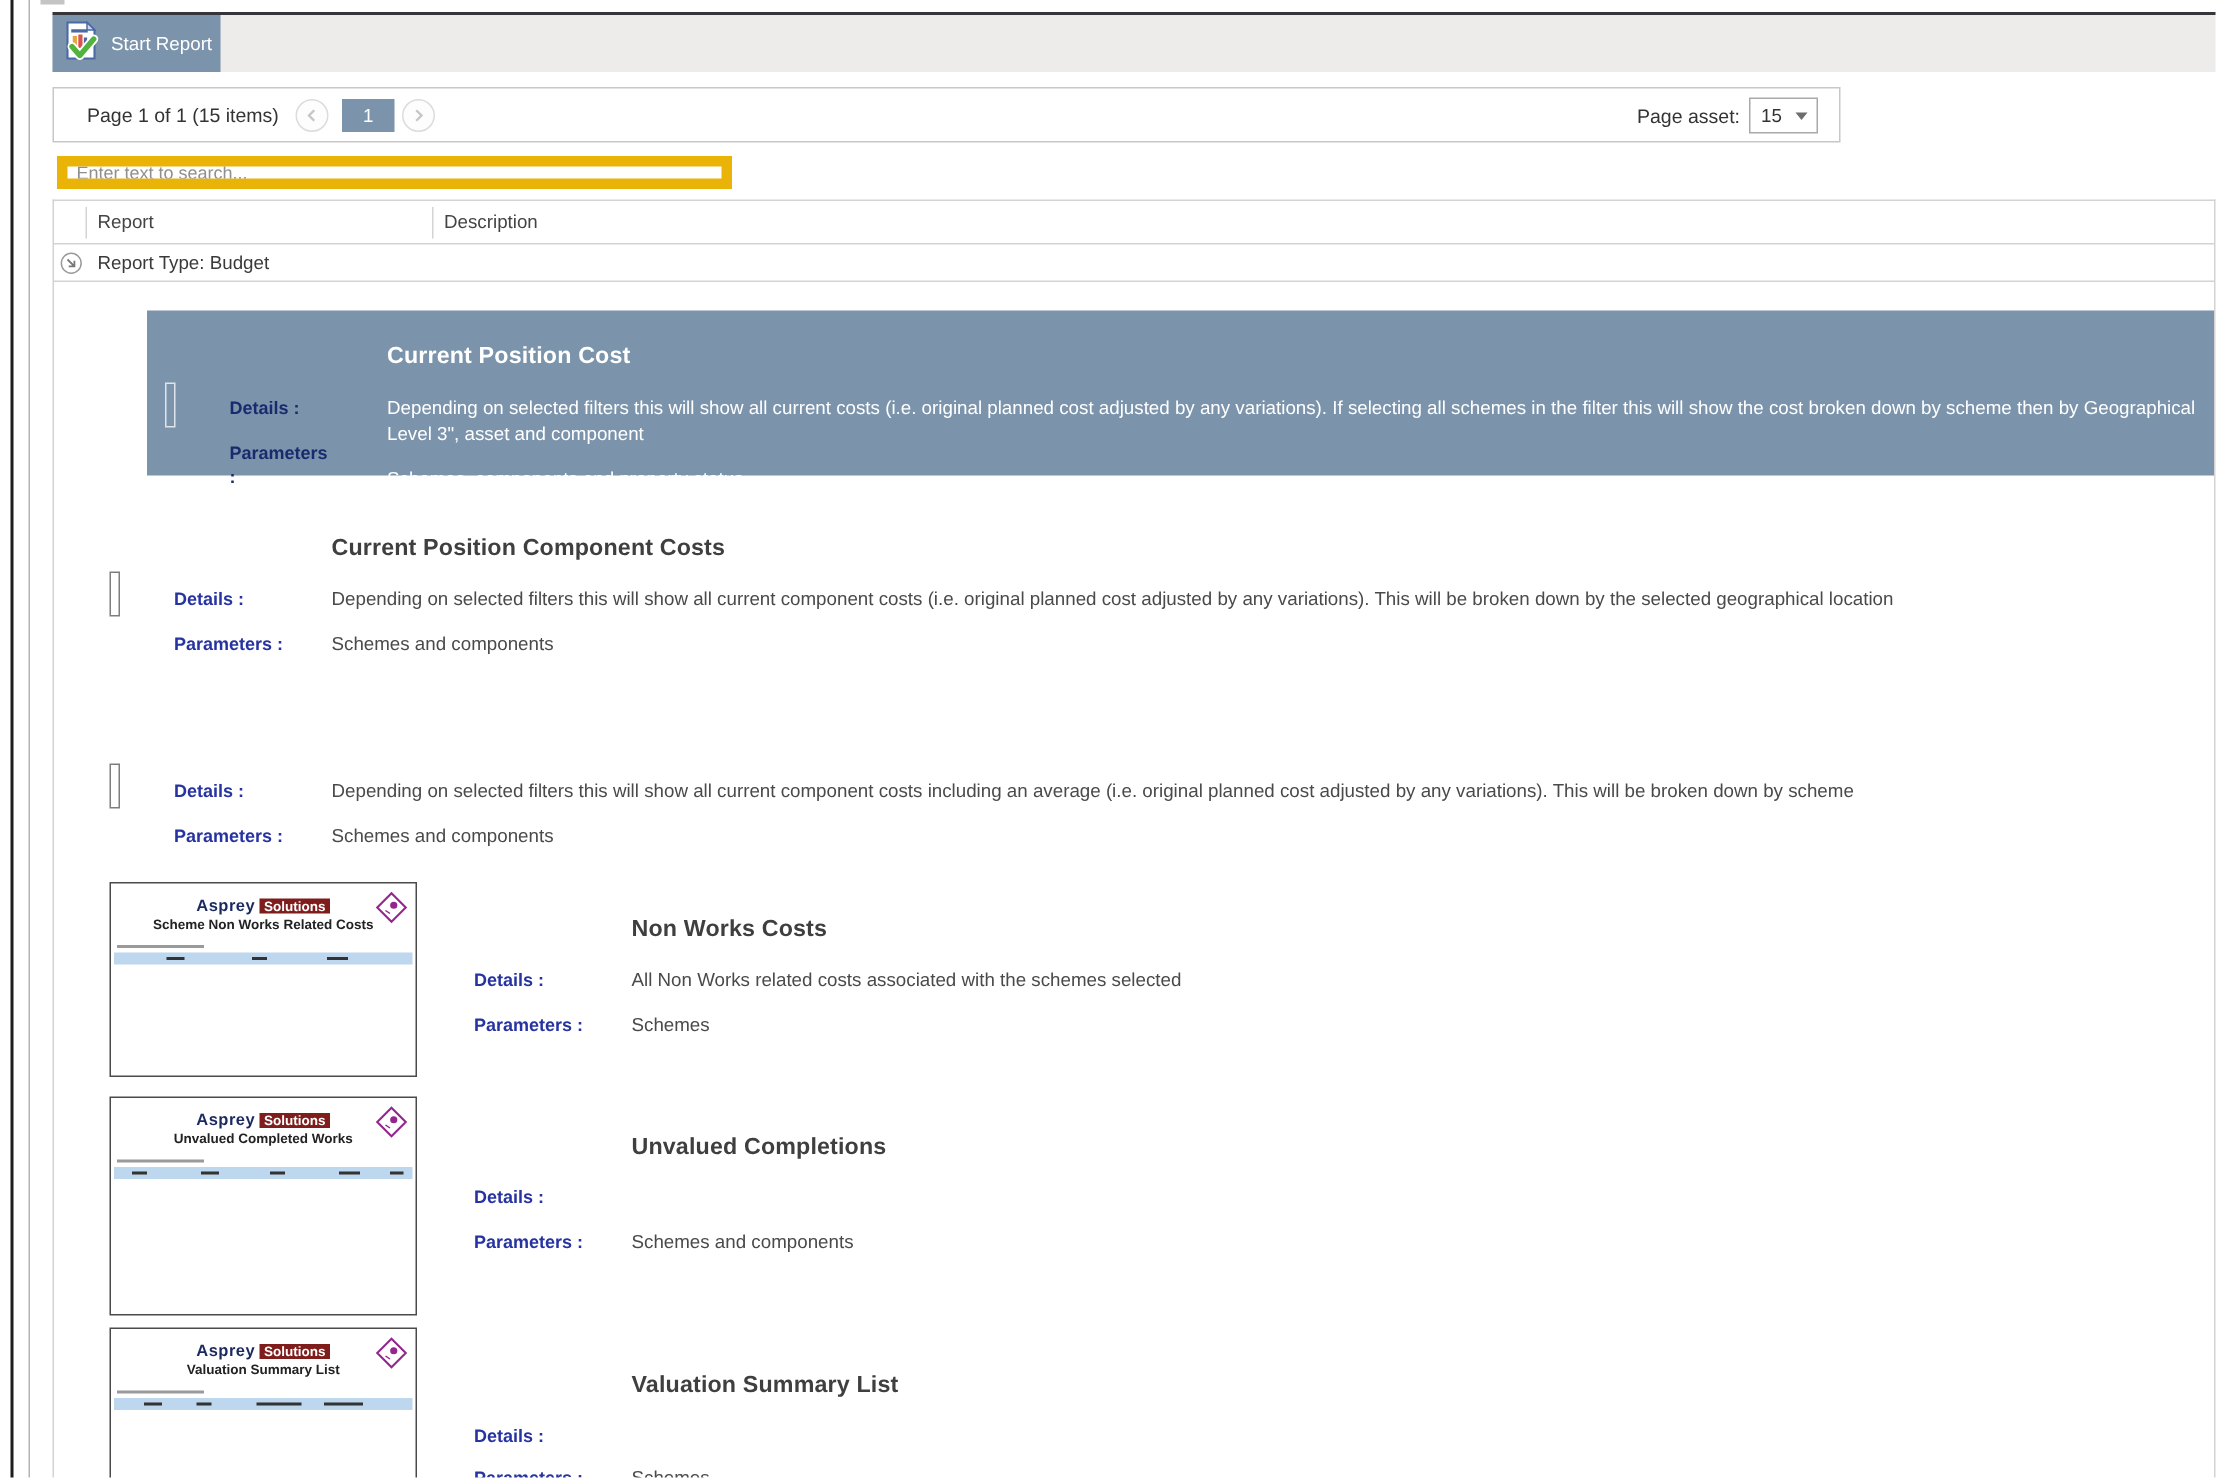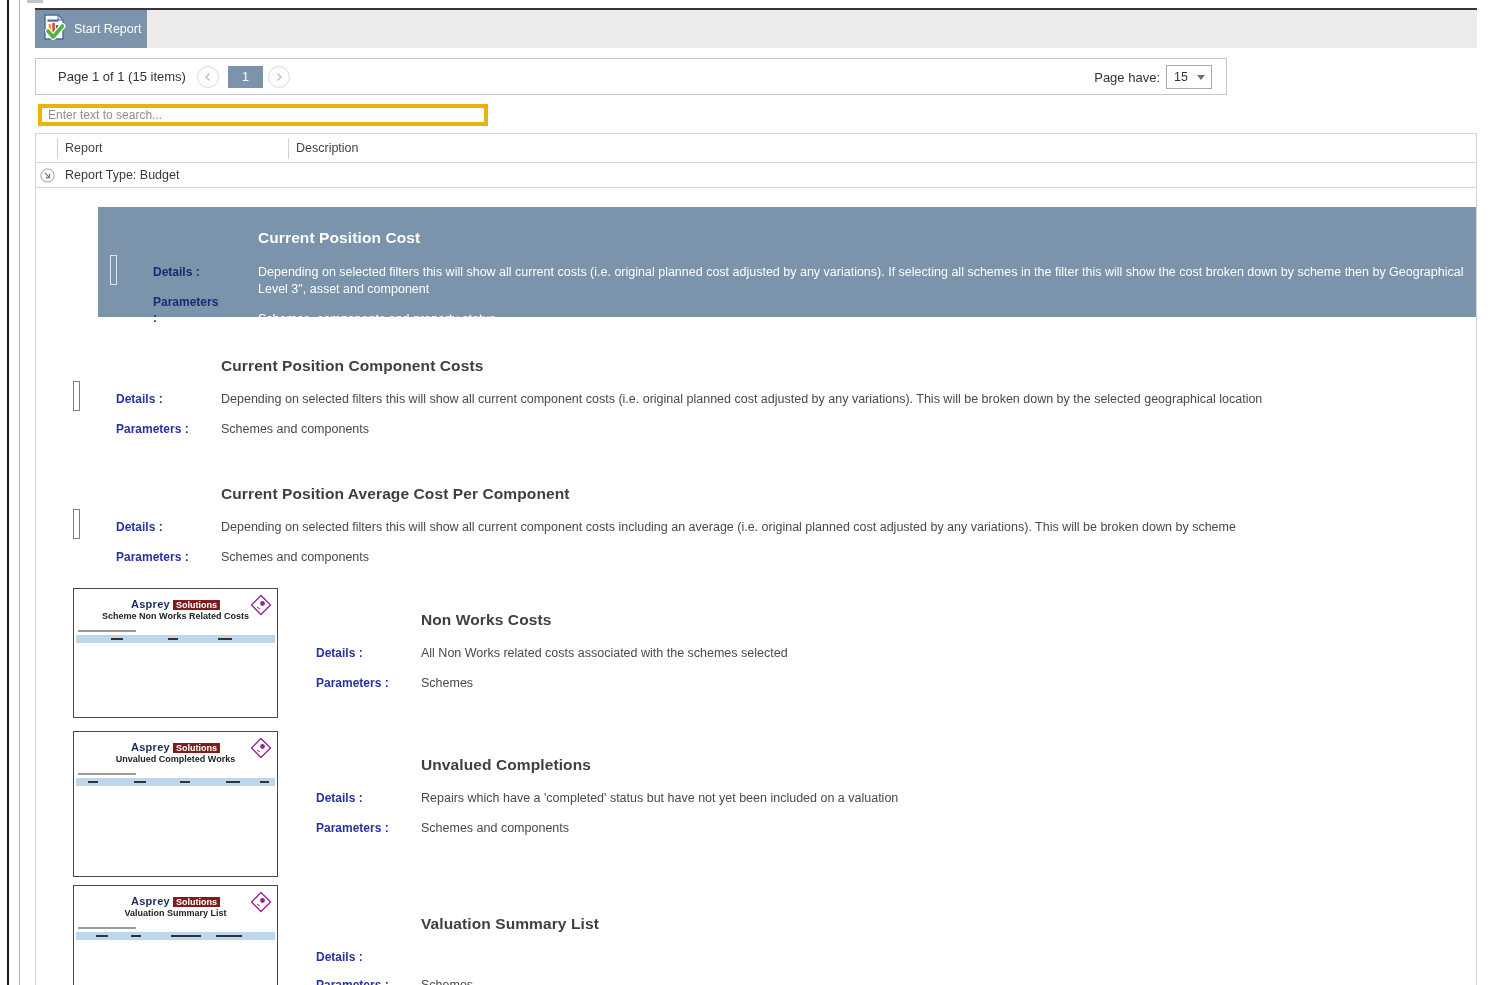--- a/index.html
+++ b/index.html
@@ -35,21 +35,21 @@
                     align-items:center; }
   #page-size-label { font-size:13px; color:#333; margin-right:6px; }
   #page-size-select { width:46px; height:24px; border:1px solid #a9a9a9; background:#fff;
                       display:flex; align-items:center; font-size:12.5px; color:#333;
                       padding-left:7px; position:relative; }
   #page-size-select .caret { position:absolute; right:6px; top:9px; width:0; height:0;
                       border-left:4px solid transparent; border-right:4px solid transparent;
                       border-top:5px solid #6d6d6d; }
 
   
-  #search-input { left:38px; top:104px; width:450px; height:22px; border:4px solid #eab308;
+  #search-input { left:38px; top:104px; width:450px; height:22px; border:7px solid #eab308;
                   font-family:"Liberation Sans", sans-serif; font-size:12px; color:#444;
                   padding-left:6px; outline:none; }
   #search-input::placeholder { color:#8f8f8f; }
 
   
   #grid { left:35px; top:133px; width:1442px; height:852px; border-top:1px solid #d5d3d1;
           border-left:1px solid #d5d3d1; border-right:1px solid #d5d3d1; overflow:hidden; }
   #header-row { position:absolute; left:0; top:0; width:100%; height:29px;
                 border-bottom:1px solid #d5d3d1; background:#fff; }
   .hsep { position:absolute; top:4px; width:1px; height:21px; background:#d5d3d1; }
@@ -122,21 +122,21 @@
       <path d="M6.5 1.5 L3 5 l3.5 3.5" fill="none" stroke="#c6c6c6" stroke-width="1.6"></path>
     </svg>
   </div>
   <div id="page-pill">1</div>
   <div class="nav-circle" id="next-btn">
     <svg width="10" height="10" viewBox="0 0 10 10">
       <path d="M3.5 1.5 L7 5 l-3.5 3.5" fill="none" stroke="#c6c6c6" stroke-width="1.6"></path>
     </svg>
   </div>
   <div id="page-size-wrap">
-    <span id="page-size-label">Page have:</span>
+    <span id="page-size-label">Page asset:</span>
     <div id="page-size-select">
       <span>15</span>
       <span class="caret"></span>
     </div>
   </div>
 </div>
 
 <input class="abs" id="search-input" placeholder="Enter text to search..." style="">
 
 <div class="abs" id="grid">
@@ -171,21 +171,20 @@
     <div class="slim-thumb" style="left:12px; top:50px;"></div>
     <div class="row-title" style="left:160px; top:26px;">Current Position Component Costs</div>
     <div class="lbl" style="left:55px; top:60px; width:95px;">Details :</div>
     <div class="val" style="left:160px; top:60px; right:45px;">Depending on selected filters this will show all current component costs (i.e. original planned cost adjusted by any variations). This will be broken down by the selected geographical location</div>
     <div class="lbl" style="left:55px; top:90px; width:95px;">Parameters :</div>
     <div class="val" style="left:160px; top:90px;">Schemes and components</div>
   </div>
 
   <div class="rrow" style="top:323px; height:126px;">
     <div class="slim-thumb" style="left:12px; top:52px;"></div>
-    <div class="row-title" style="left:160px; top:28px;">Current Position Average Cost Per Component</div>
     <div class="lbl" style="left:55px; top:62px; width:95px;">Details :</div>
     <div class="val" style="left:160px; top:62px; right:45px;">Depending on selected filters this will show all current component costs including an average (i.e. original planned cost adjusted by any variations). This will be broken down by scheme</div>
     <div class="lbl" style="left:55px; top:92px; width:95px;">Parameters :</div>
     <div class="val" style="left:160px; top:92px;">Schemes and components</div>
   </div>
 
   <div class="rrow" style="top:449px; height:142px;">
     <div class="thumb" style="top:5px; height:130px;">
       <div class="brandline">
         <span class="brand">Asprey</span>
@@ -231,21 +230,20 @@
       <span class="stamp">
         <svg width="22" height="22" viewBox="0 0 22 22">
           <path d="M11 1.5 L20.5 11 L11 20.5 L1.5 11 Z" fill="none" stroke="#93278f" stroke-width="1.4"></path>
           <circle cx="12.5" cy="9.5" r="2.4" fill="#93278f"></circle>
           <path d="M7 13 l3 2" stroke="#93278f" stroke-width="1"></path>
         </svg>
       </span>
     </div>
     <div class="row-title" style="left:360px; top:31px;">Unvalued Completions</div>
     <div class="lbl" style="left:255px; top:65px; width:95px;">Details :</div>
-    <div class="val" style="left:360px; top:65px; right:45px;">Repairs which have a 'completed' status but have not yet been included on a valuation</div>
     <div class="lbl" style="left:255px; top:95px; width:95px;">Parameters :</div>
     <div class="val" style="left:360px; top:95px;">Schemes and components</div>
   </div>
 
   <div class="rrow" style="top:745px; height:200px;">
     <div class="thumb" style="top:6px; height:145px;">
       <div class="brandline">
         <span class="brand">Asprey</span>
         <span class="brand2">Solutions</span>
       </div>

